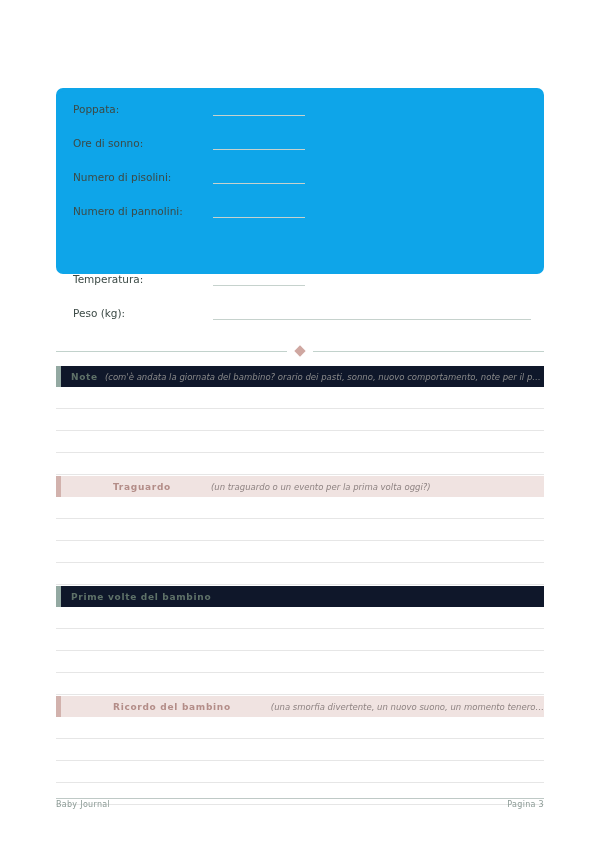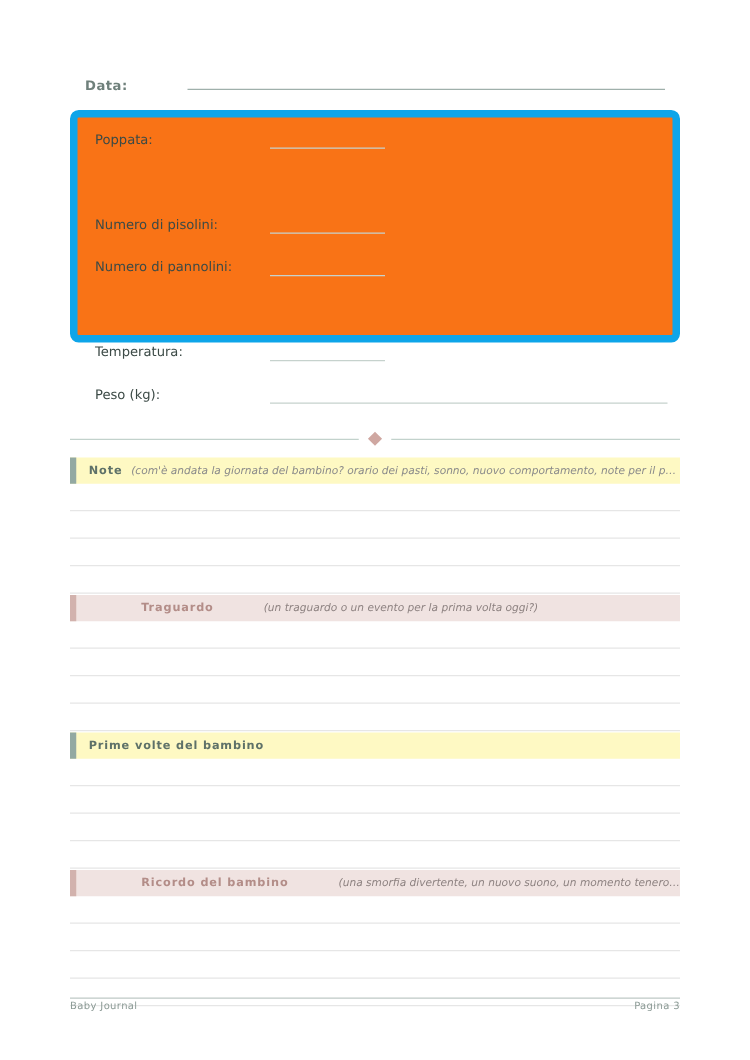--- a/index.html
+++ b/index.html
@@ -47,22 +47,22 @@
     height: 13px;
   }
 
   
   .stats-card {
     position: absolute;
     left: 56px;
     top: 88px;
     width: 488px;
     height: 186px;
-    background: #f97316;
-    border: 6px solid #0ea5e9;
+    background: #0ea5e9;
+    border: 3px solid #0ea5e9;
     border-radius: 7px;
     box-sizing: border-box;
   }
   .field-row {
     position: absolute;
     left: 14px;
     width: 458px;
     height: 24px;
     display: flex;
     align-items: center;
@@ -130,21 +130,21 @@
   
   .section { position: absolute; left: 56px; width: 488px; }
   .section-header {
     height: 21px;
     display: flex;
     align-items: center;
     box-sizing: border-box;
     padding-left: 10px;
     overflow: hidden;
   }
-  .section-header.green { background: #fef9c3; border-left: 5px solid #93a9a2; }
+  .section-header.green { background: #0f172a; border-left: 5px solid #93a9a2; }
   .section-header.pink  { background: #f0e3e1; border-left: 5px solid #d2b2ad; }
   .section-title {
     font-size: 9px;
     font-weight: bold;
     letter-spacing: 0.7px;
     white-space: nowrap;
     flex: none;
   }
   .section-header.green .section-title { color: #5e7168; }
   .section-header.pink  .section-title { color: #b38d88; margin-left: 42px; }
@@ -181,32 +181,32 @@
     font-size: 8px;
     color: #8c9b96;
     letter-spacing: 0.3px;
   }
 </style>
 </head>
 <body>
 
 <div class="page">
 
-  <div class="date-row">
-    <span class="date-label">Data:</span>
-    <span class="date-line"></span>
-  </div>
 
   <div class="stats-card">
 
     <div class="field-row" style="top:6px">
       <span class="field-label">Poppata:</span>
       <span class="field-line short"></span>
     </div>
 
+    <div class="field-row" style="top:40px">
+      <span class="field-label">Ore di sonno:</span>
+      <span class="field-line short"></span>
+    </div>
 
     <div class="field-row" style="top:74px">
       <span class="field-label">Numero di pisolini:</span>
       <span class="field-line short"></span>
     </div>
 
     <div class="field-row" style="top:108px">
       <span class="field-label">Numero di pannolini:</span>
       <span class="field-line short"></span>
     </div>

